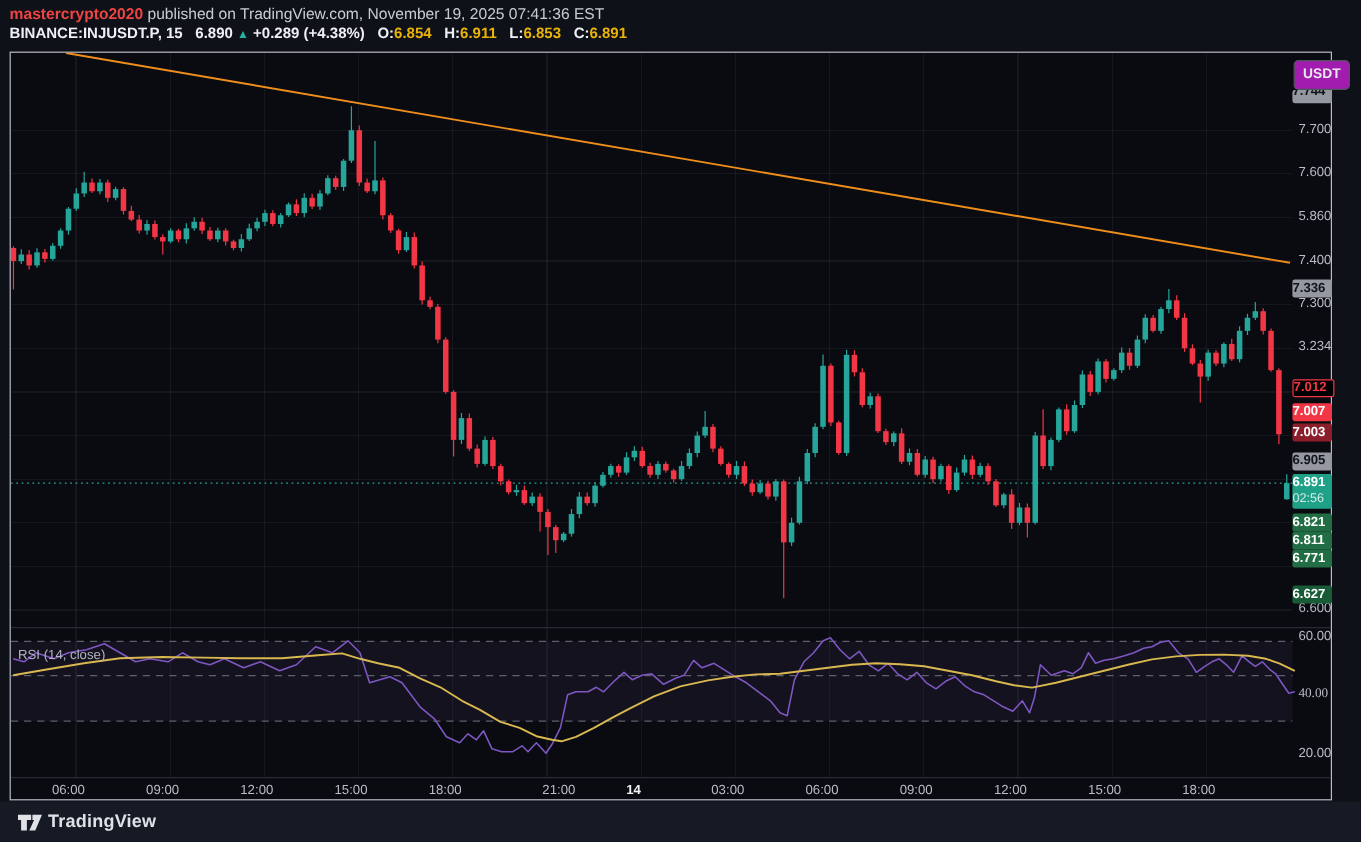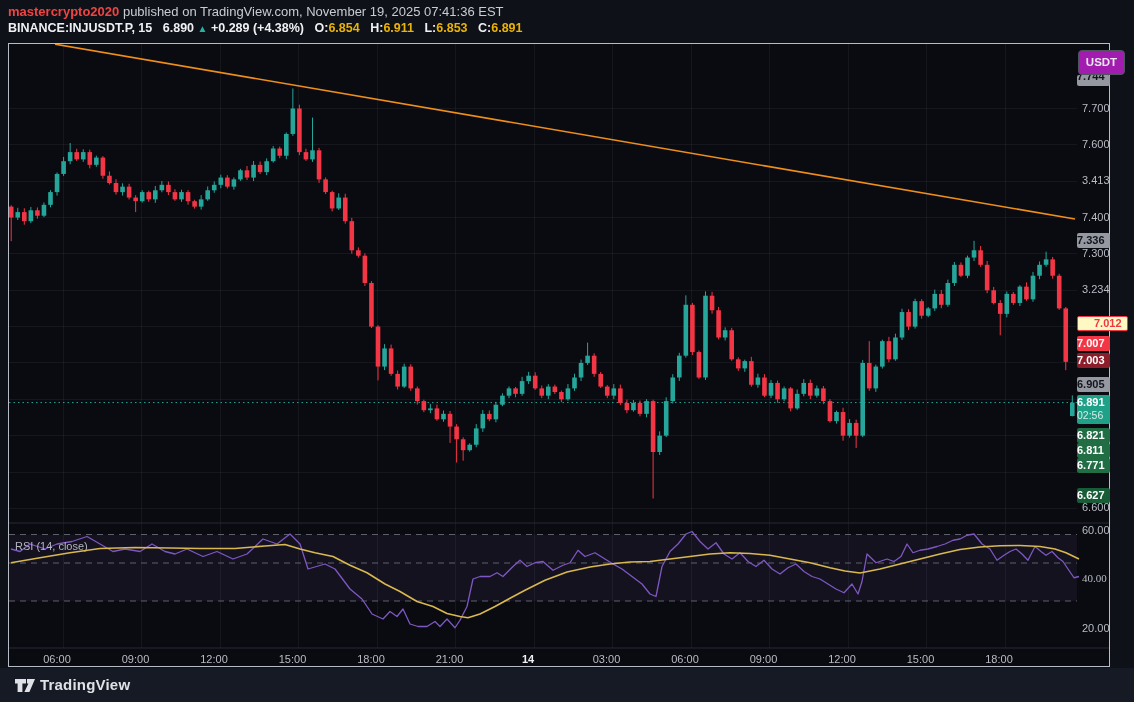--- a/index.html
+++ b/index.html
@@ -19,22 +19,22 @@
                text-align:left;white-space:nowrap;}
   .badge{position:absolute;left:1077px;width:33px;font-size:11px;font-weight:bold;
          text-align:left;border-radius:2px;line-height:15px;height:15px;z-index:5;}
   .badge .sub{display:block;font-weight:normal;font-size:10.5px;line-height:13px;
               color:rgba(255,255,255,.8);margin-top:-1px;}
   .badge.clip{height:11px;overflow:hidden;}
   .badge.clip span{display:block;margin-top:-6px;}
   .b-gray{background:#9598a1;color:#11141a;}
   .b-red{background:#f23645;color:#fff;}
   .b-darkred{background:#8c1e2b;color:#fff;}
-  .b-outline-red{background:#fef9c3;color:#f23645;border:1px solid #f23645;
-                 line-height:13px;height:13px;padding-left:16px;}
+  .b-outline-red{background:#000000;color:#f23645;border:1px solid #f23645;
+                 line-height:13px;height:13px;}
   .b-teal{background:#1fa188;color:#fff;height:29px;}
   .b-green{background:#216e45;color:#fff;}
   .b-darkgreen{background:#175c36;color:#fff;}
   .time-label{position:absolute;top:653px;width:60px;margin-left:-30px;text-align:center;
               font-size:11px;color:#b9bcc5;}
   .time-label.bold{color:#eef0f4;font-weight:bold;}
   #usdt-btn{left:1078px;top:50px;width:45px;height:23px;background:#a21caf;
             border:1px solid #50545e;border-radius:4px;color:#e8e9ed;font-size:11.5px;
             font-weight:bold;text-align:center;line-height:22px;z-index:8;cursor:pointer;}
   #rsi-title{left:15px;top:540px;font-size:11px;color:#b2b5be;z-index:4;}
@@ -429,21 +429,21 @@
       </svg>
   </div>
 
   <div id="usdt-btn" class="abs">USDT</div>
 
   <div id="rsi-title" class="abs">RSI (14, close)</div>
 
   <div id="overlay" class="abs" style="left:0;top:0;width:1134px;height:702px;pointer-events:none;">
       <div class="scale-label" style="top: 101.5px;">7.700</div>
       <div class="scale-label" style="top: 137.85px;">7.600</div>
-      <div class="scale-label" style="top: 174.2px;">3.413</div>
+      <div class="scale-label" style="top: 174.2px;">5.860</div>
       <div class="scale-label" style="top: 210.55px;">7.400</div>
       <div class="scale-label" style="top: 246.9px;">7.300</div>
       <div class="scale-label" style="top: 283.25px;">3.234</div>
       <div class="scale-label" style="top: 501.35px;">6.600</div>
       <div class="scale-label" style="top: 524px;">60.00</div>
       <div class="scale-label" style="top: 572px; font-family: Liberation Serif, serif;">40.00</div>
       <div class="scale-label" style="top: 622px;">20.00</div>
       <div class="badge b-gray clip" style="top: 74.5px;">
         <span>7.744</span>
       </div>
@@ -455,21 +455,21 @@
       <div class="badge b-teal" style="top: 394.5px;"><span>6.891</span><span class="sub">02:56</span></div>
       <div class="badge b-green" style="top: 427.5px;"><span>6.821</span></div>
       <div class="badge b-green" style="top: 442.5px;"><span>6.811</span></div>
       <div class="badge b-green" style="top: 457.5px;"><span>6.771</span></div>
       <div class="badge b-darkgreen" style="top: 487.5px;"><span>6.627</span></div>
       <div class="time-label" style="left: 57px;">06:00</div>
       <div class="time-label" style="left: 135.5px;">09:00</div>
       <div class="time-label" style="left: 214px;">12:00</div>
       <div class="time-label" style="left: 292.5px;">15:00</div>
       <div class="time-label" style="left: 371px;">18:00</div>
-      <div class="time-label" style="left: 449.5px;">21:00</div>
+      <div class="time-label" style="left: 449.5px; text-align: right;">21:00</div>
       <div class="time-label bold" style="left: 528px;">14</div>
       <div class="time-label" style="left: 606.5px;">03:00</div>
       <div class="time-label" style="left: 685px;">06:00</div>
       <div class="time-label" style="left: 763.5px;">09:00</div>
       <div class="time-label" style="left: 842px;">12:00</div>
       <div class="time-label" style="left: 920.5px;">15:00</div>
       <div class="time-label" style="left: 999px;">18:00</div>
     </div>
 
   <div id="footer" class="abs">

